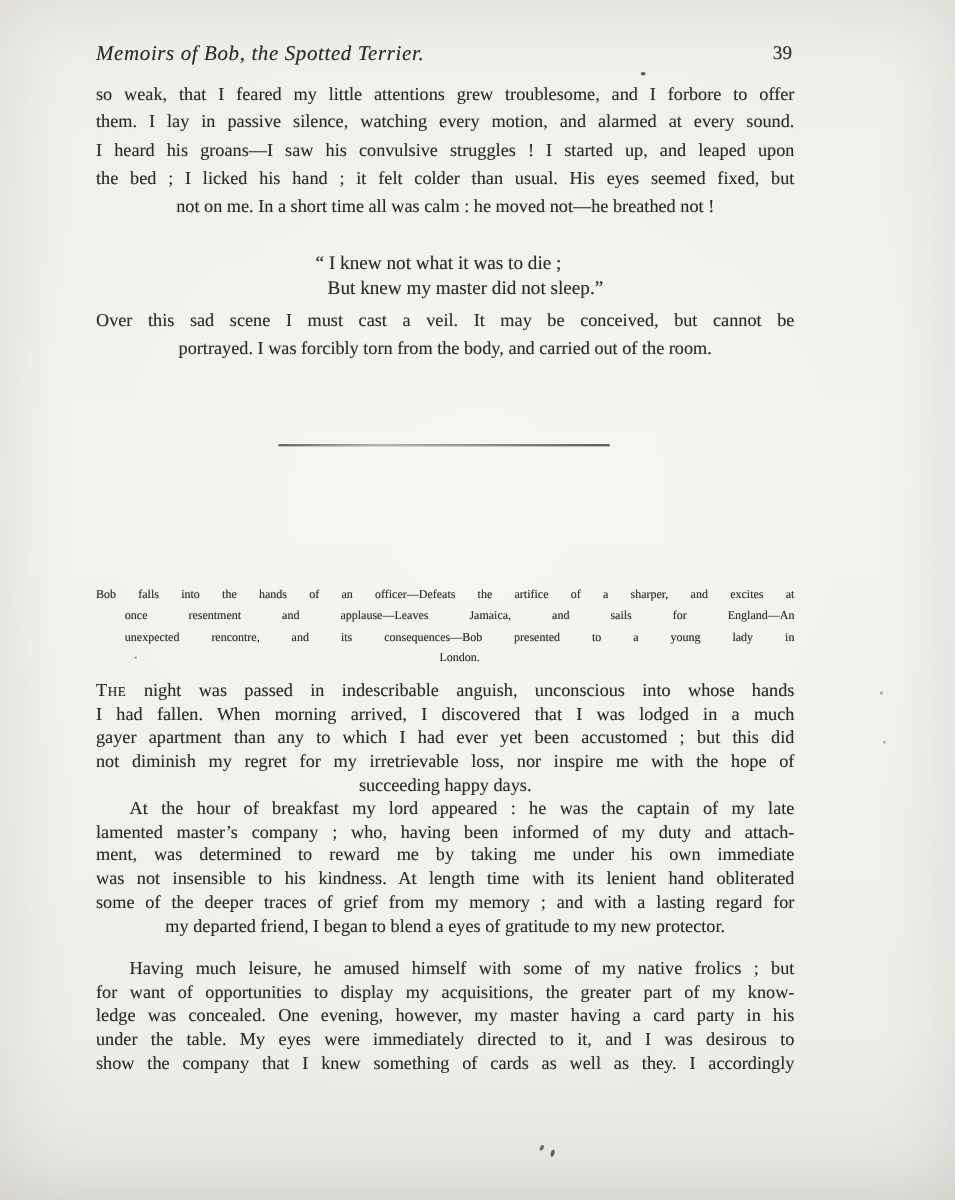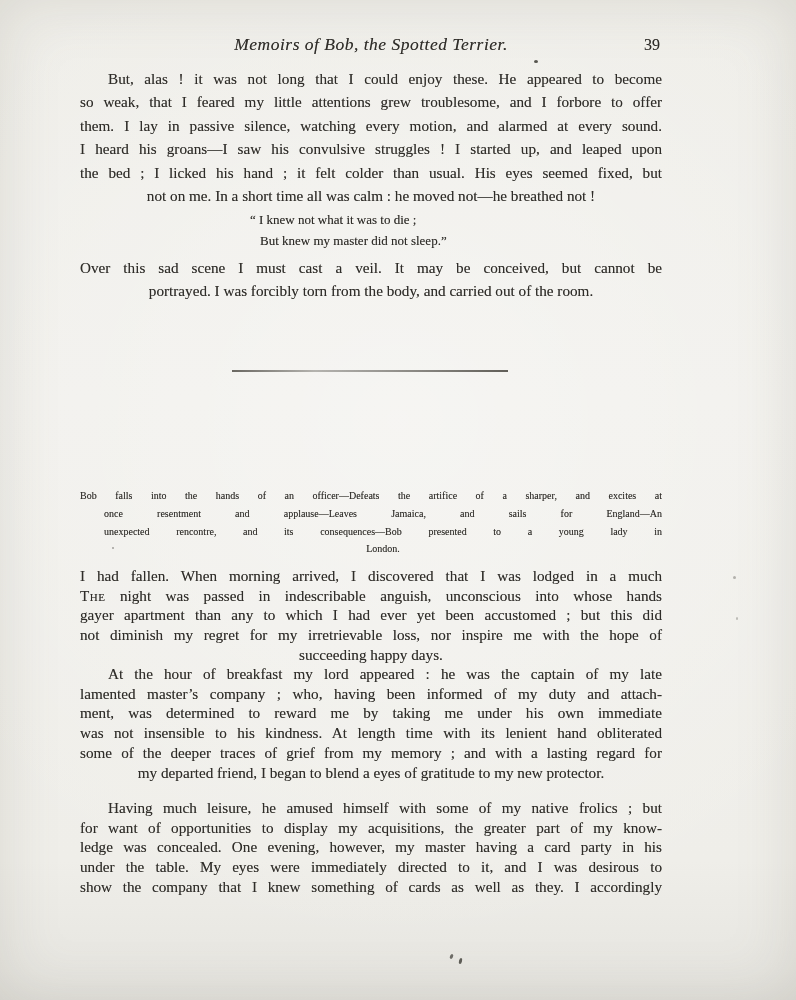--- a/index.html
+++ b/index.html
@@ -17,37 +17,37 @@
   }
   .page * { text-shadow: 0 0 0.6px rgba(47,45,41,0.45); }
   .col {
     position: absolute;
     left: 80px; top: 0;
     width: 582px; height: 100%;
   }
   .block { position: absolute; left: 0; width: 100%; }
 
   .running-title {
-    top: 34px; text-align: center;
+    top: 34px; 
     font-style: italic; font-size: 17.5px; letter-spacing: 0.5px;
   }
   .page-number {
     position: absolute; top: 36px; right: 2px;
     font-size: 16px;
   }
 
   .para { font-size: 15.2px; }
   .upper .line, .upper .lastline { line-height: 23.4px; }
   .lower .line, .lower .lastline { line-height: 19.7px; }
   .line  { text-align: justify; text-align-last: justify; white-space: normal; }
   .lastline { text-align: center; }
   .ind { text-indent: 28px; }
 
   .p1 { top: 67px; }
-  .verse { top: 210px; left: 170px; width: 360px; font-size: 13px; }
+  .verse { top: 210px; left: 183px; width: 360px; font-size: 16px; }
   .verse div { line-height: 20.5px; white-space: nowrap; }
   .verse .v2 { padding-left: 10px; }
   .p2 { top: 256px; }
 
   .divider {
     top: 370px; left: 152px; width: 276px; height: 2px;
     background: linear-gradient(90deg, rgba(60,57,50,0.75), rgba(60,57,50,0.35) 30%, rgba(60,57,50,0.5) 55%, rgba(60,57,50,0.8));
     border: none;
   }
 
@@ -79,21 +79,20 @@
 </head>
 <body>
 
 <div class="page">
   <div class="col">
 
     <div class="block running-title">Memoirs of Bob, the Spotted Terrier.</div>
     <div class="page-number">39</div>
 
     <div class="block para upper p1">
-      <div class="line ind">But, alas ! it was not long that I could enjoy these.  He appeared to become</div>
       <div class="line">so weak, that I feared my little attentions grew troublesome, and I forbore to offer</div>
       <div class="line">them.  I lay in passive silence, watching every motion, and alarmed at every sound.</div>
       <div class="line">I heard his groans—I saw his convulsive struggles !  I started up, and leaped upon</div>
       <div class="line">the bed ; I licked his hand ; it felt colder than usual.  His eyes seemed fixed, but</div>
       <div class="lastline">not on me.  In a short time all was calm : he moved not—he breathed not !</div>
     </div>
 
     <div class="block verse">
       <div class="v1">“ I knew not what it was to die ;</div>
       <div class="v2">But knew my master did not sleep.”</div>
@@ -108,22 +107,22 @@
 
 
     <div class="block para summary">
       <div class="line">Bob falls into the hands of an officer—Defeats the artifice of a sharper, and excites at</div>
       <div class="line hang">once resentment and applause—Leaves Jamaica, and sails for England—An</div>
       <div class="line hang">unexpected rencontre, and its consequences—Bob presented to a young lady in</div>
       <div class="lastline hang">London.</div>
     </div>
 
     <div class="block para lower p3">
+      <div class="line"><span class="sc">The</span><span> night was passed in indescribable anguish, unconscious into whose hands</span></div>
       <div class="line">I had fallen.  When morning arrived, I discovered that I was lodged in a much</div>
-      <div class="line"><span class="sc">The</span><span> night was passed in indescribable anguish, unconscious into whose hands</span></div>
       <div class="line">gayer apartment than any to which I had ever yet been accustomed ; but this did</div>
       <div class="line">not diminish my regret for my irretrievable loss, nor inspire me with the hope of</div>
       <div class="lastline">succeeding happy days.</div>
     </div>
 
     <div class="block para lower p4">
       <div class="line ind">At the hour of breakfast my lord appeared : he was the captain of my late</div>
       <div class="line">lamented master’s company ; who, having been informed of my duty and attach-</div>
       <div class="line">ment, was determined to reward me by taking me under his own immediate</div>
       <div class="line">was not insensible to his kindness.  At length time with its lenient hand obliterated</div>

